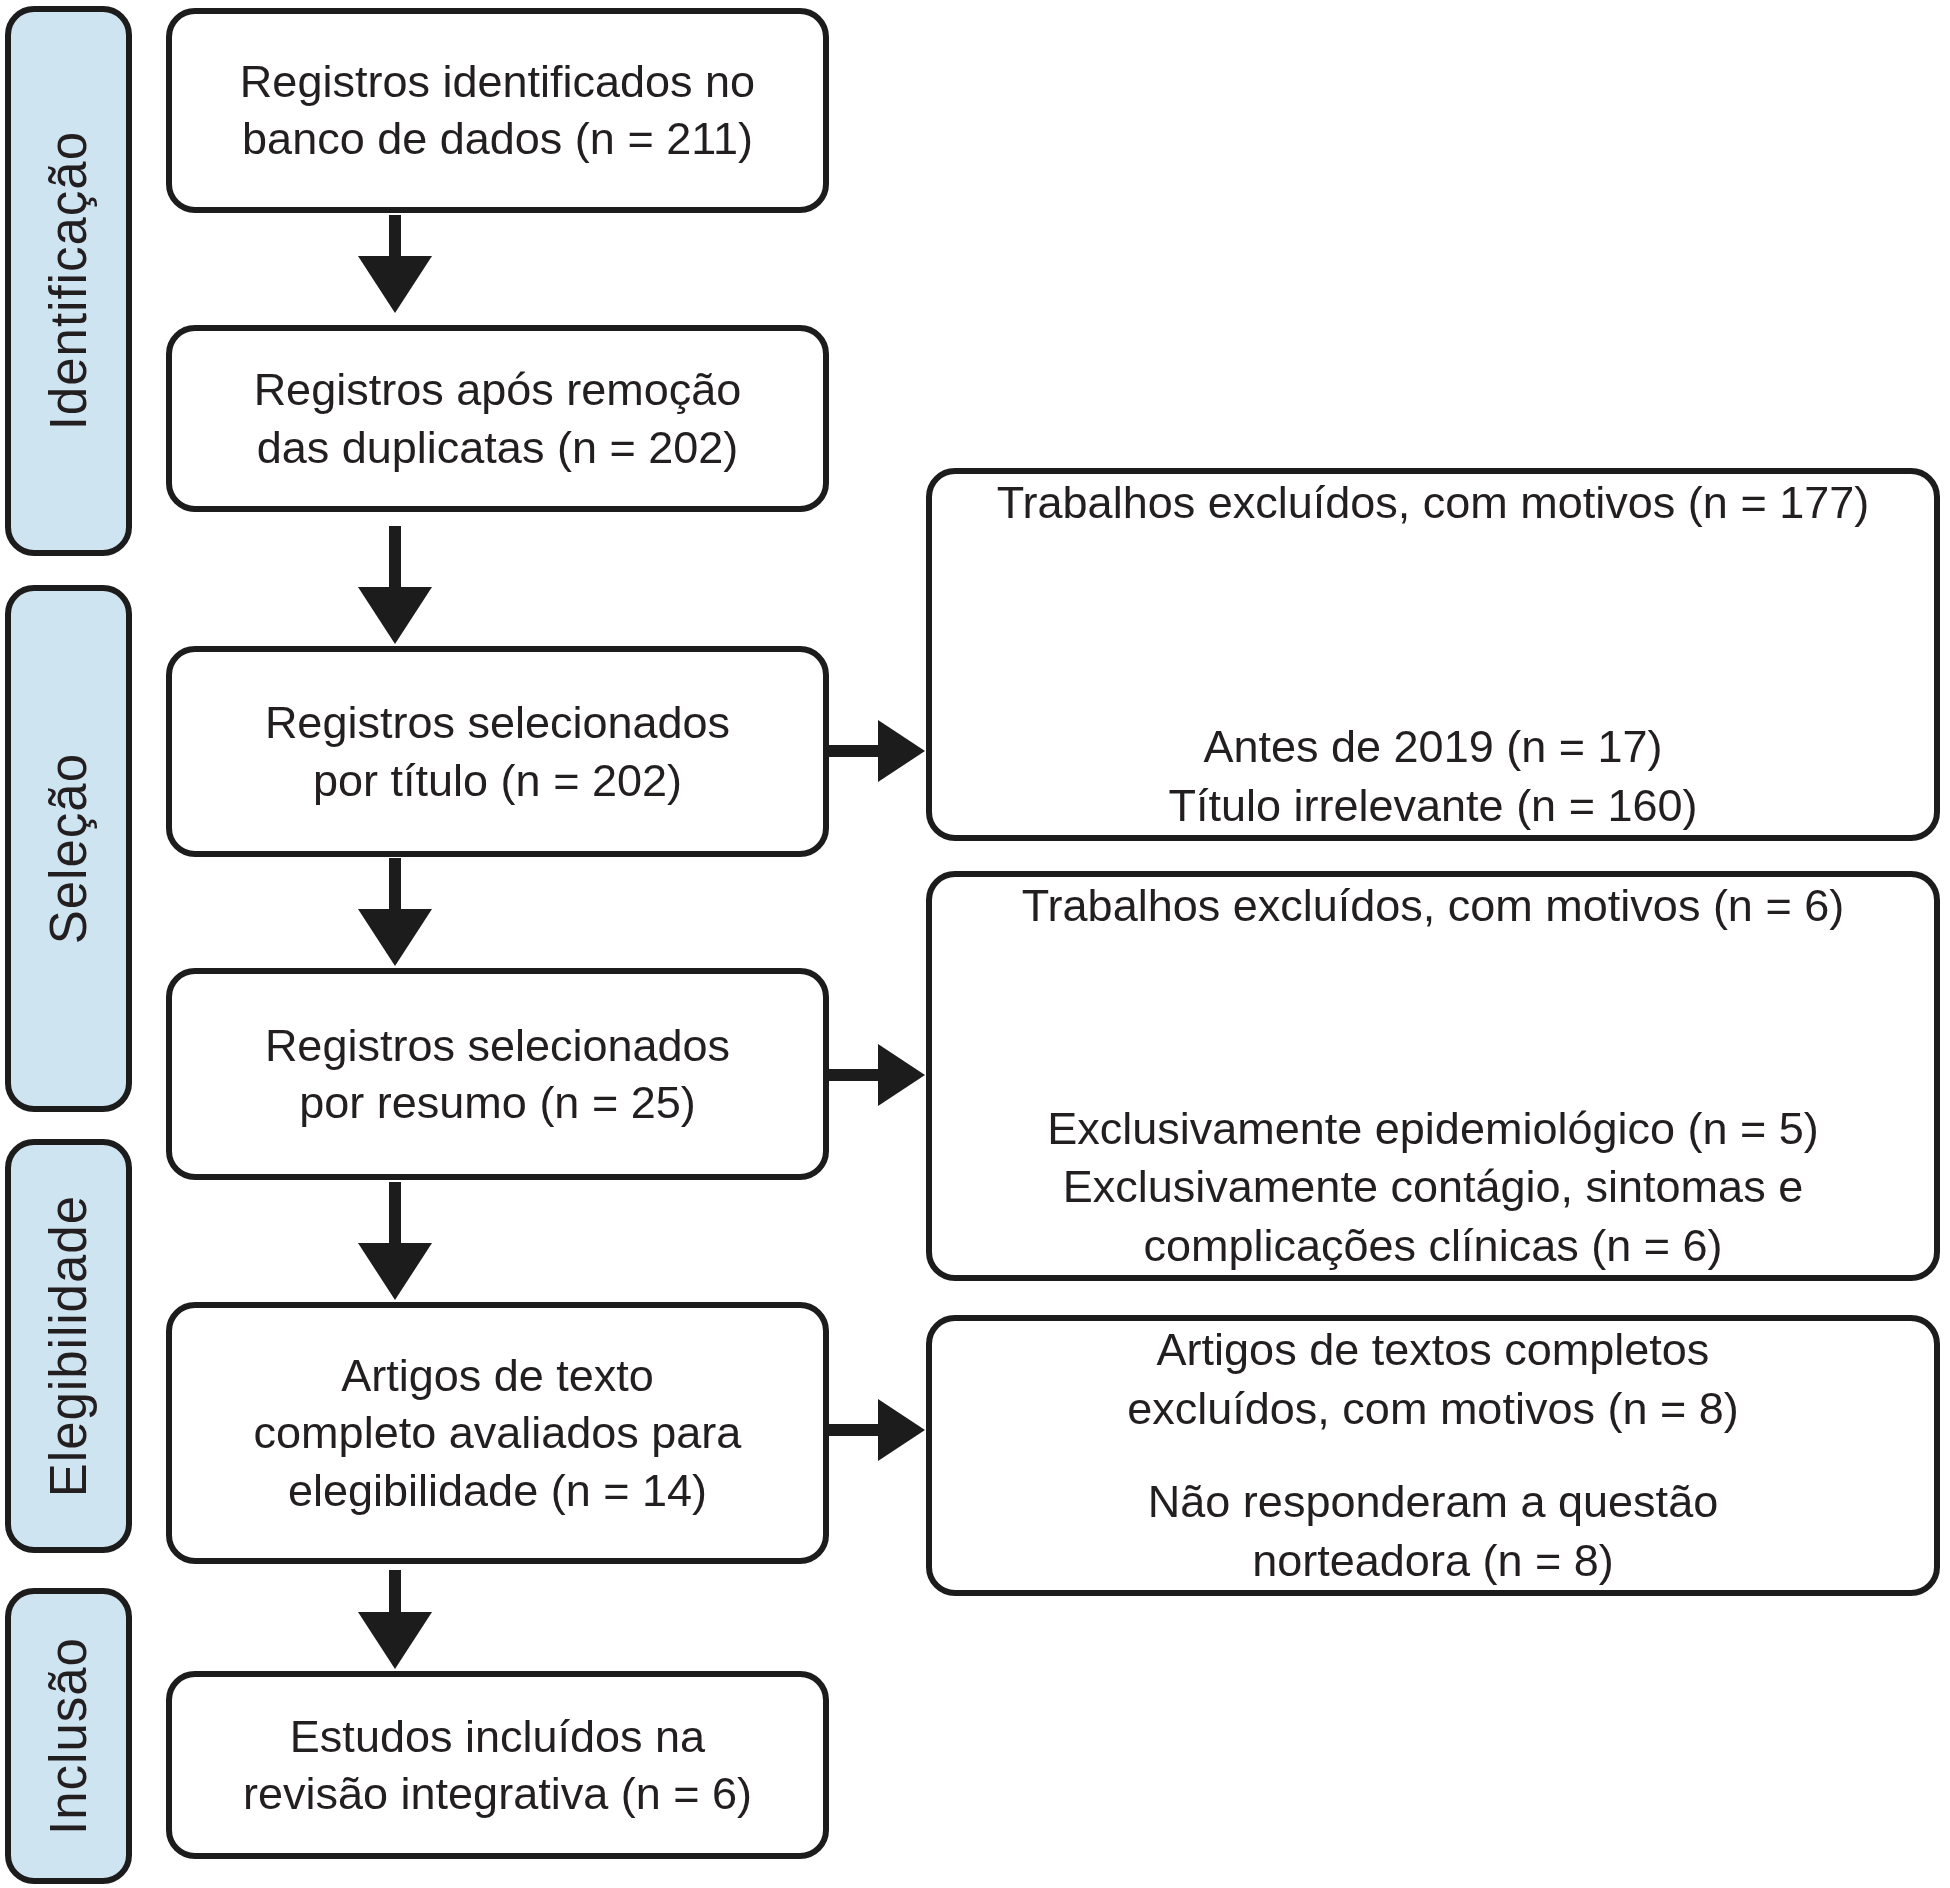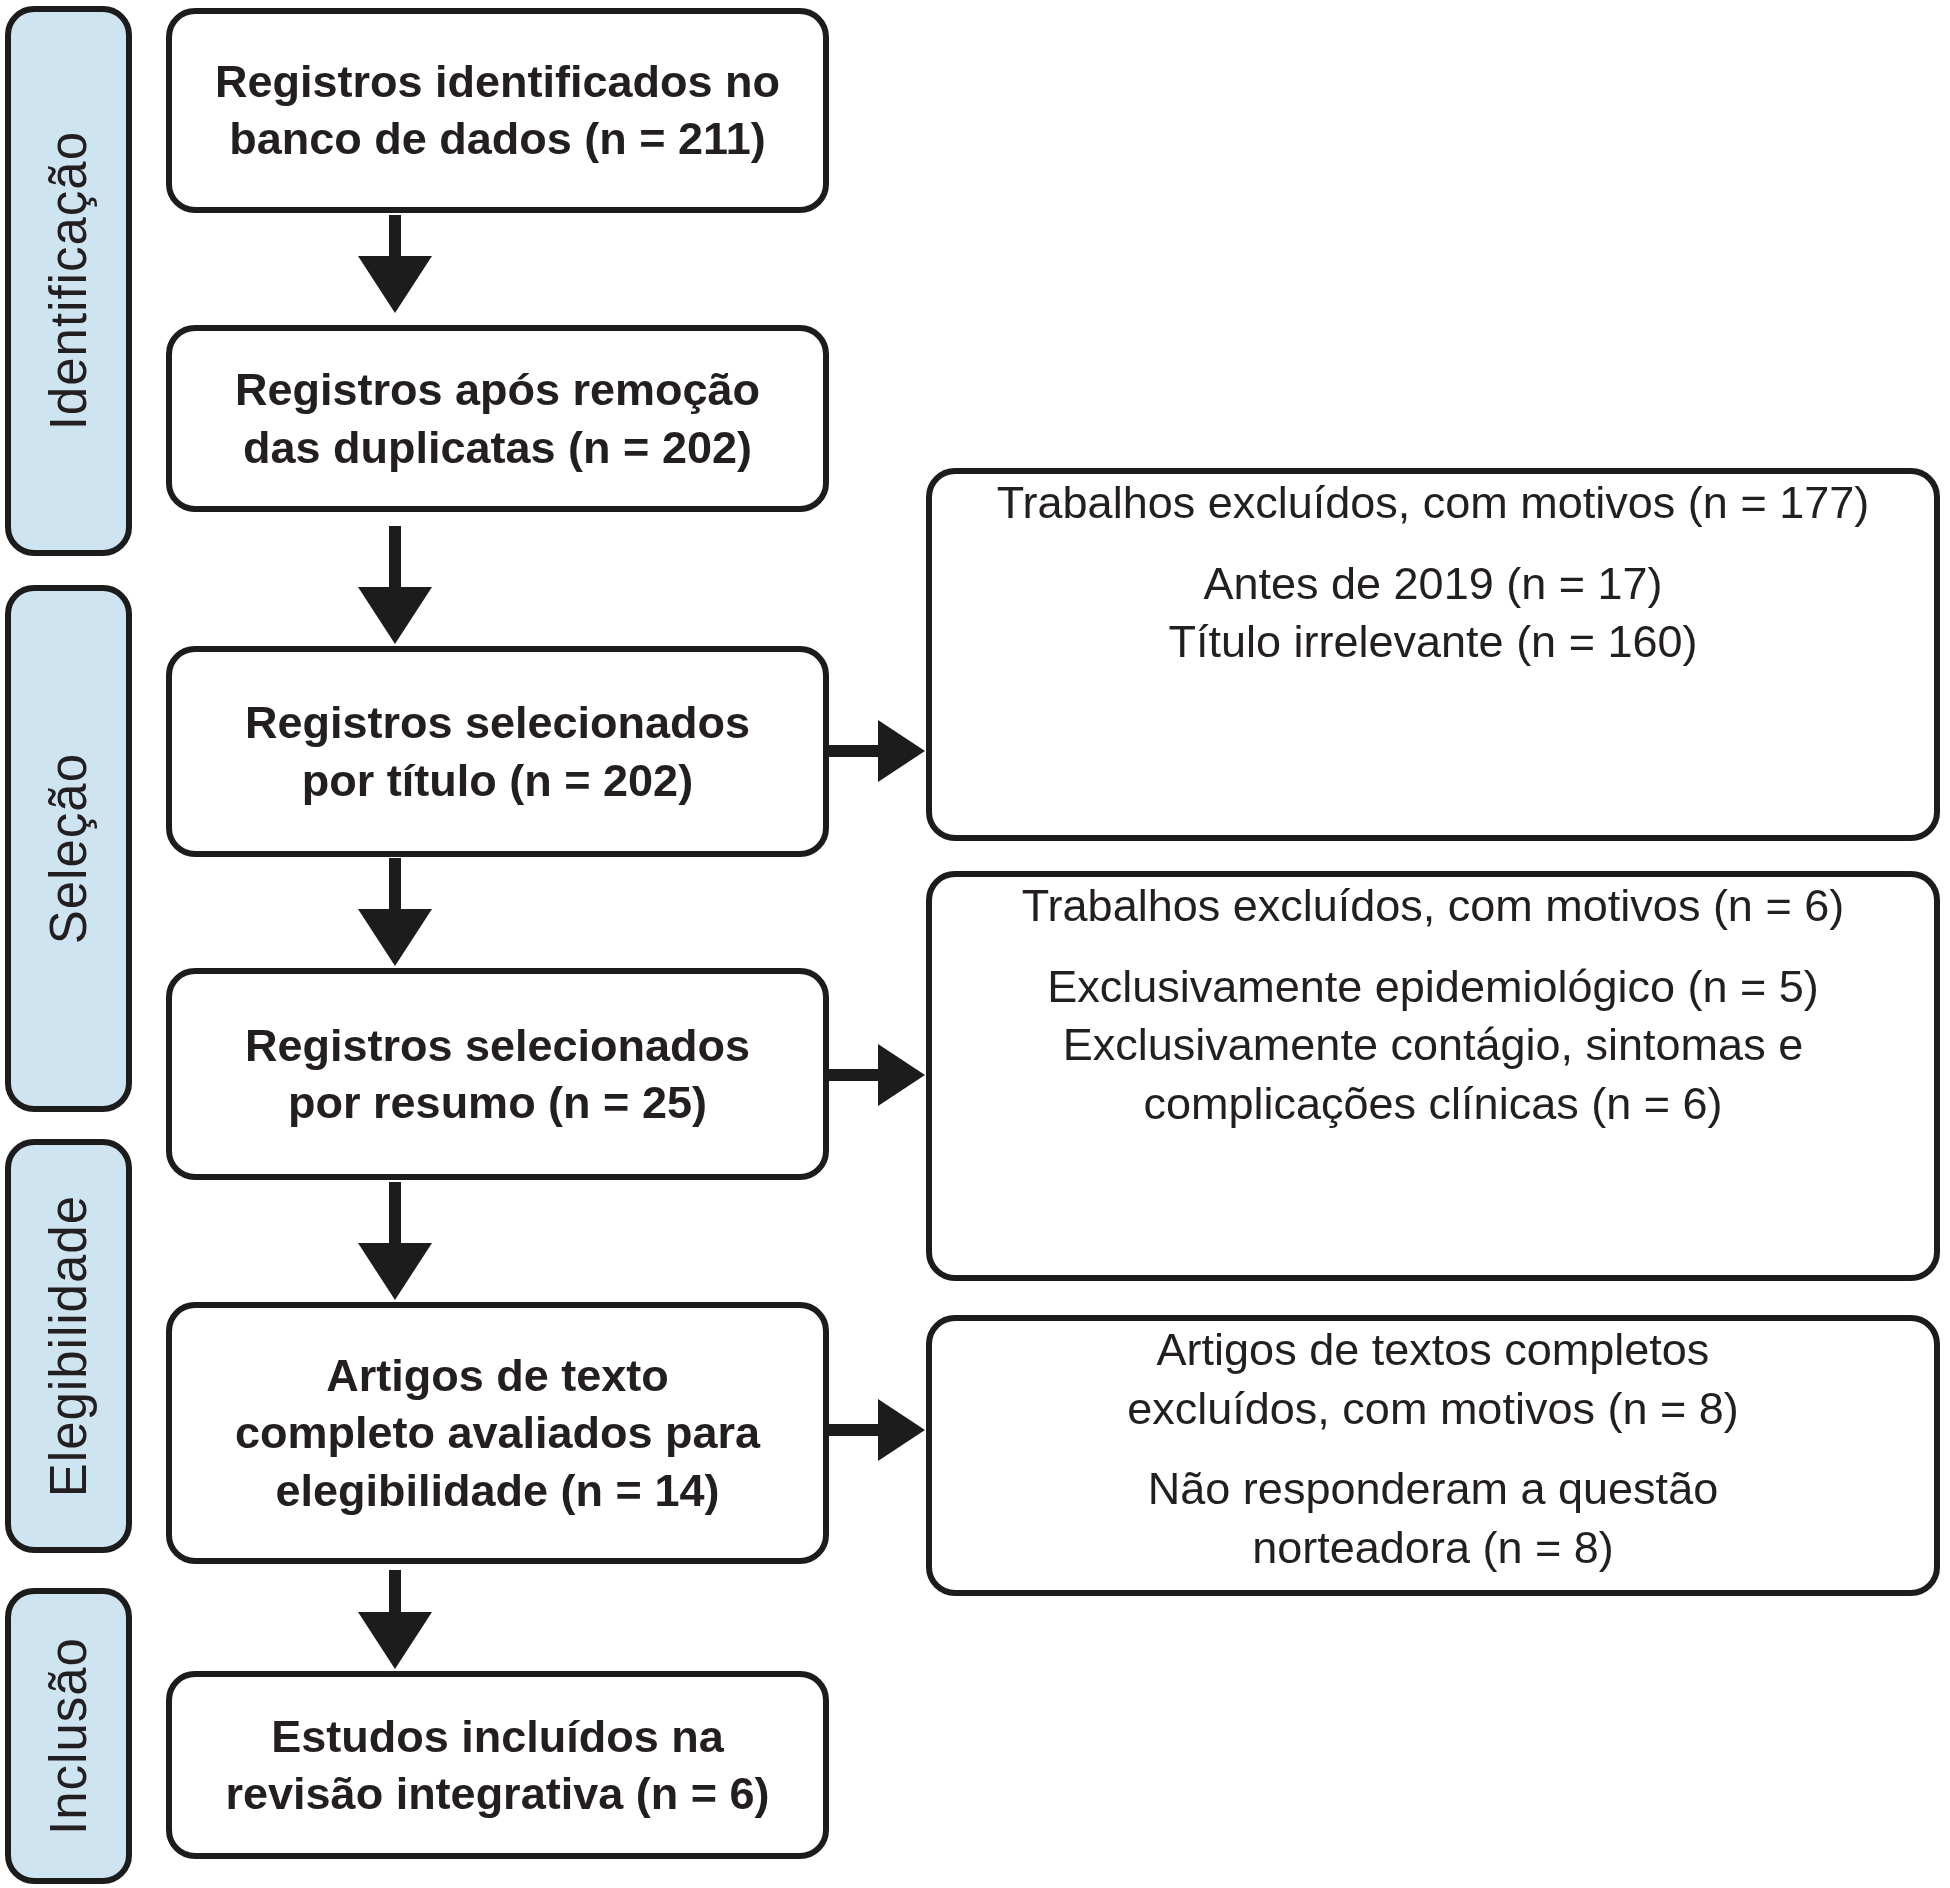--- a/index.html
+++ b/index.html
@@ -43,40 +43,39 @@
     left: 166px;
     width: 663px;
     background: #ffffff;
     border: 6.8px solid #1c1c1c;
     border-radius: 29px;
     box-sizing: border-box;
     display: flex;
     align-items: center;
     justify-content: center;
     text-align: center;
-    font-weight: bold;
   }
   .flow-box .box-text {
     font-size: 45px;
     line-height: 1.27;
     white-space: pre-line;
   }
   
   .excl-box {
     position: absolute;
     left: 926px;
     width: 1014px;
     background: #ffffff;
     border: 6.8px solid #1c1c1c;
     border-radius: 29px;
     box-sizing: border-box;
     display: flex;
     flex-direction: column;
     align-items: center;
-    justify-content: flex-start;
+    justify-content: space-between;
     text-align: center;
   }
   .excl-title, .excl-reasons {
     font-size: 45px;
     line-height: 1.3;
     white-space: pre-line;
   }
   .excl-reasons { margin-top: 22px; }
   
   .arrow-down {

